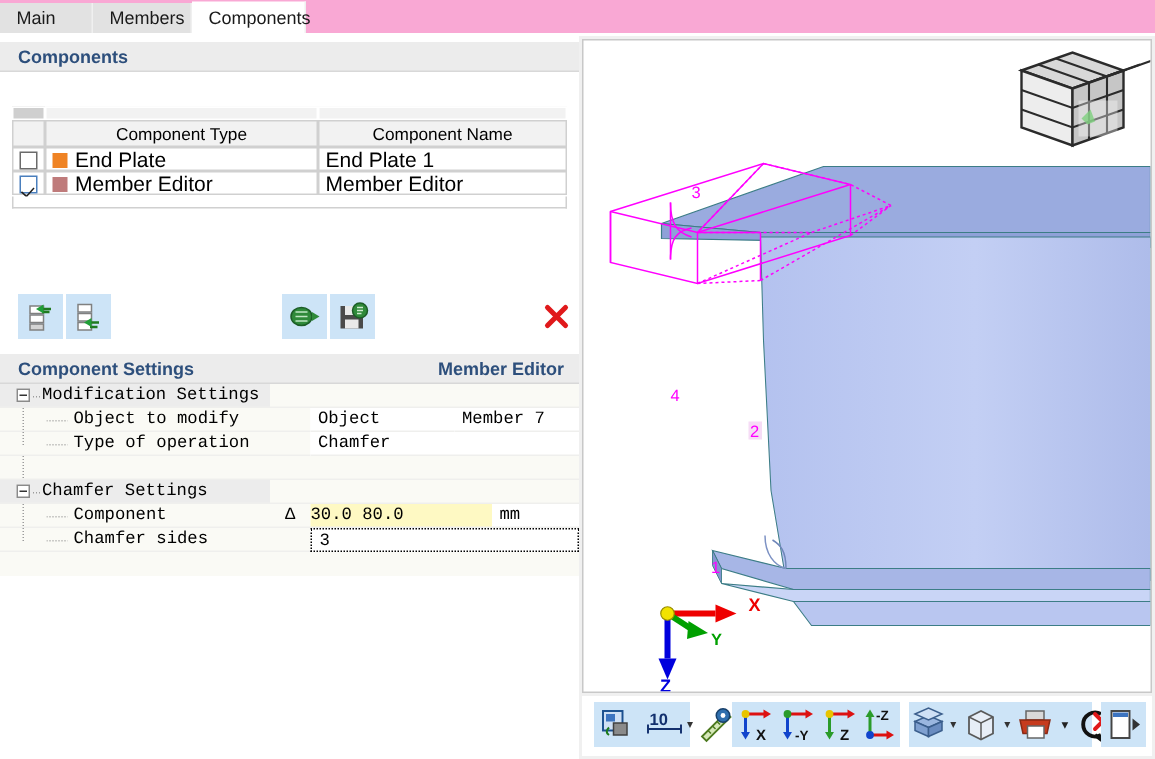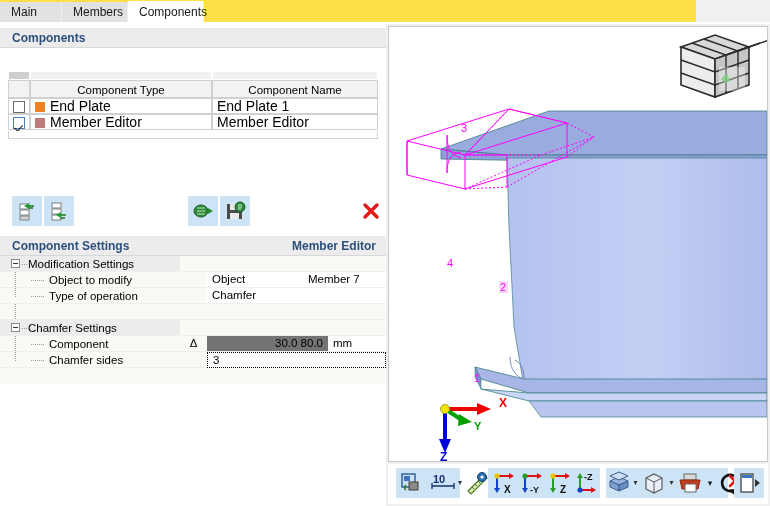--- a/index.html
+++ b/index.html
@@ -6,21 +6,21 @@
   body{
     width:770px;height:506px;overflow:hidden;
     background:#f0f0f0;
     font-family:"Liberation Sans","DejaVu Sans",sans-serif;
     font-size:11.5px;color:#000;
     -webkit-font-smoothing:antialiased;
   }
   #root{position:relative;width:770px;height:506px;}
 
   
-  .tabbar{position:absolute;left:0;top:0;width:696px;height:24px;background:#fde047;}
+  .tabbar{position:absolute;left:0;top:0;width:770px;height:24px;background:#f9a8d4;}
   .tabbar .strip{position:absolute;left:0;top:22px;width:770px;height:2px;background:#fff;}
   .tab{
     position:absolute;top:2px;height:21px;line-height:21px;
     background:#e2e2e2;color:#1a1a1a;font-size:12px;
     padding:0 11px;white-space:nowrap;box-sizing:border-box;
     border-right:1px solid #f0f0f0;
   }
   .tab.active{background:#ffffff;top:1px;height:23px;line-height:22px;}
 
   
@@ -66,34 +66,34 @@
   .swatch{display:inline-block;width:10px;height:10px;vertical-align:-1px;margin-right:5px;}
   .cg-under{position:absolute;left:0;top:60px;width:370px;height:8px;border:1px solid #d0d0d0;border-top:none;box-sizing:border-box;background:#fff;}
 
   
   .ltoolbar{position:absolute;left:8px;top:172px;width:370px;height:30px;background:#fff;}
   .tbtn{position:absolute;top:0;width:30px;height:30px;background:#cde4f7;box-sizing:border-box;}
   .tbtn.plain{background:#cde4f7;}
 
   
   .sgrid{position:absolute;left:0;top:232px;width:386px;}
-  .srow{position:absolute;left:0;width:386px;height:16px;}
+  .srow{position:absolute;left:0;width:386px;height:16px;font-family:Liberation Mono, monospace;}
   .s-tree{position:absolute;left:0;top:0;width:180px;height:16px;box-sizing:border-box;
      border-bottom:1px solid #efefed;background:#fafaf5;}
   .s-grp{background:#ececec;}
   .s-delta{position:absolute;left:180px;top:0;width:27px;height:16px;box-sizing:border-box;
      border-bottom:1px solid #efefed;background:#fafaf5;text-align:center;line-height:15px;}
   .s-v1{position:absolute;left:207px;top:0;width:96px;height:16px;box-sizing:border-box;
      border-bottom:1px solid #efefed;background:#fff;padding-left:5px;line-height:15px;}
   .s-v2{position:absolute;left:303px;top:0;width:83px;height:16px;box-sizing:border-box;
      border-bottom:1px solid #efefed;background:#fff;padding-left:5px;line-height:15px;}
   .s-wide{position:absolute;left:207px;top:0;width:179px;height:16px;box-sizing:border-box;
      border-bottom:1px solid #efefed;background:#fff;padding-left:5px;line-height:15px;}
   .s-num{position:absolute;left:207px;top:0;width:121px;height:16px;box-sizing:border-box;
-     border-bottom:1px solid #efefed;background:#737373;padding-right:5px;text-align:right;line-height:15px;}
+     border-bottom:1px solid #efefed;background:#fef9c3;padding-right:5px;line-height:15px;}
   .s-unit{position:absolute;left:328px;top:0;width:58px;height:16px;box-sizing:border-box;
      border-bottom:1px solid #efefed;background:#fff;padding-left:5px;line-height:15px;}
   .s-blank{position:absolute;left:180px;top:0;width:206px;height:16px;box-sizing:border-box;
      border-bottom:1px solid #efefed;background:#fafaf5;}
   .s-lbl{position:absolute;top:0;line-height:16px;white-space:nowrap;font-size:11.5px;}
   .s-grp .s-lbl{left:28px;color:#000;}
   .s-item .s-lbl{left:49px;color:#000;}
   .expander{position:absolute;left:11px;top:3px;width:9px;height:9px;border:1px solid #8a8a8a;background:#fff;box-sizing:border-box;}
   .expander:after{content:"";position:absolute;left:1px;top:3px;width:5px;height:1px;background:#333;}
   .dotline-v{position:absolute;left:15px;width:1px;background-image:linear-gradient(to bottom,#9b9b9b 1px,transparent 1px);background-size:1px 2px;}

